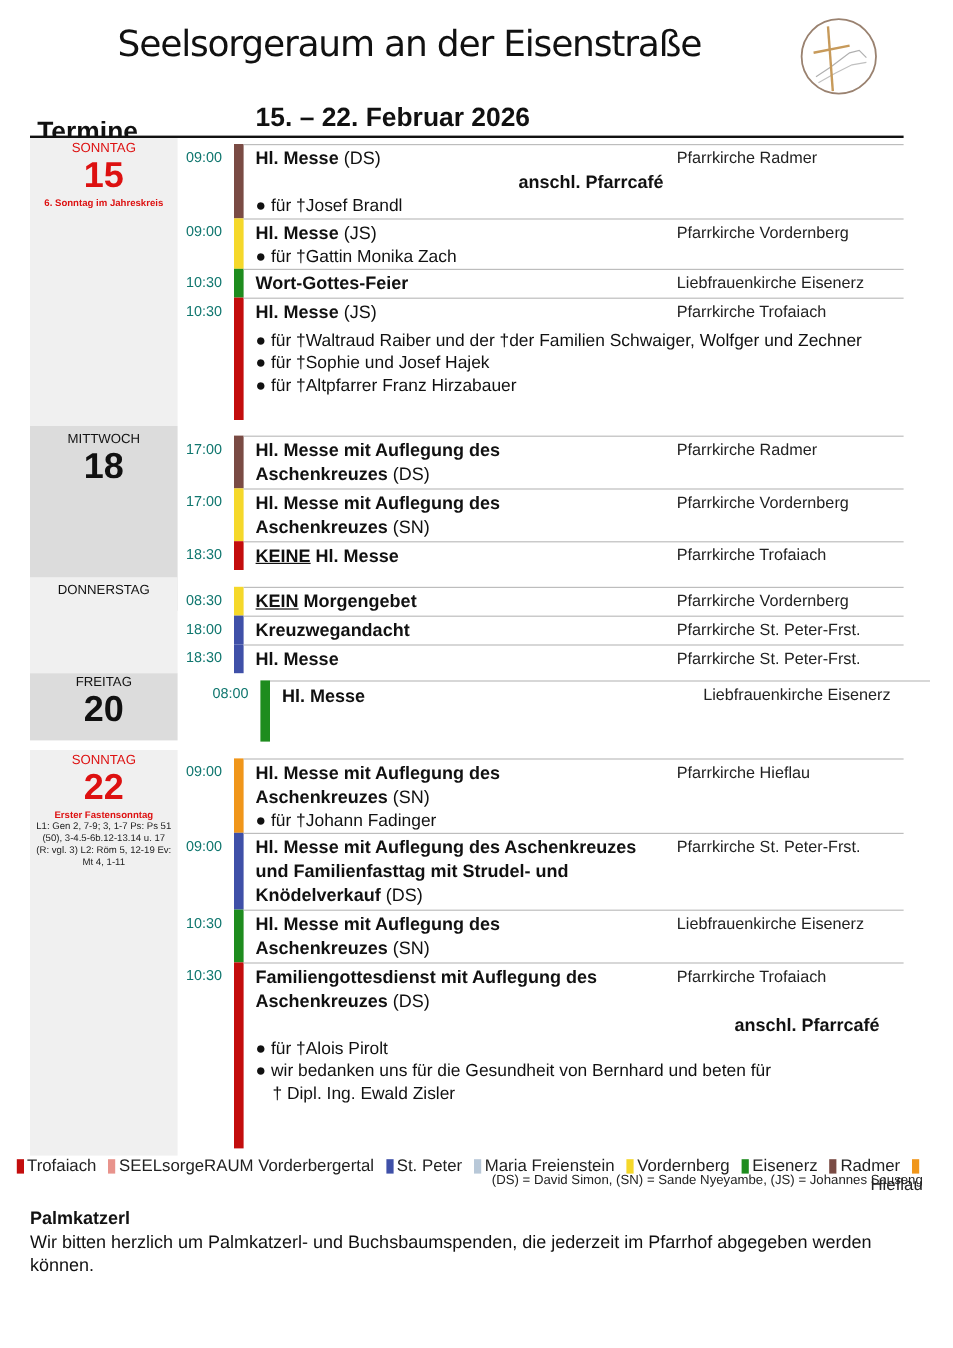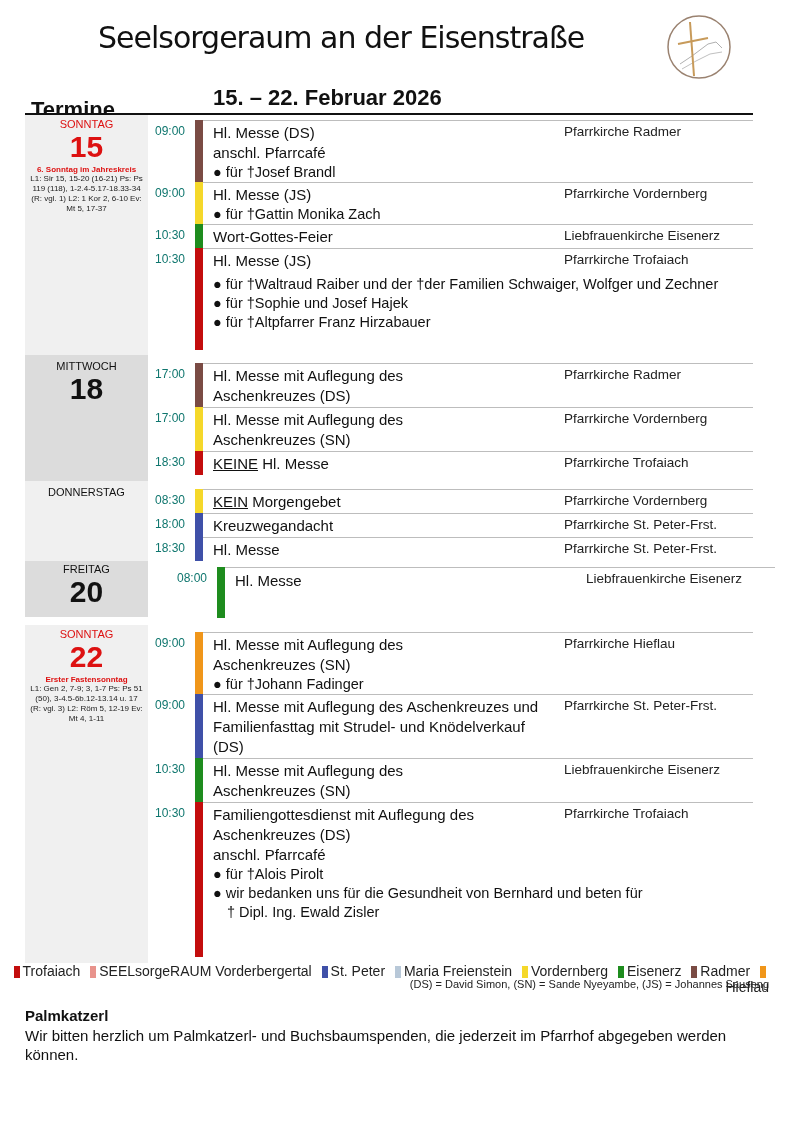--- a/index.html
+++ b/index.html
@@ -20,21 +20,21 @@
   .day .feast { font-size:8px; font-weight:bold; color:#d11; margin-top:1px; }
   .day .readings { font-size:8px; line-height:10px; padding:0 4px; color:#222; }
 
   .ev { position:absolute; left:148px; width:605px; }
   .ev .time { position:absolute; left:7px; top:4px; font-size:12px; color:#0f766e; }
   .ev .bar { position:absolute; left:47px; top:0; width:8px; bottom:0; }
   .ev .line { position:absolute; left:55px; right:0; top:0; height:1px; background:#bdbdbd; }
   .ev .body { position:absolute; left:65px; top:3px; width:340px; font-size:15px; line-height:20px; }
   .ev .body.wide { width:520px; }
   .ev .loc { position:absolute; left:416px; top:4px; font-size:13.5px; color:#222; }
-  .b { font-weight:normal; }
+  .b { font-weight:bold;text-align:right; }
   .u { text-decoration:underline; }
   .note { font-size:14.5px; line-height:19px; }
   .note.indent { padding-left:14px; }
 
   .legend { position:absolute; right:25px; top:963px; font-size:14px; color:#222; text-align:right; }
   .legend .sw { display:inline-block; width:6px; height:12px; vertical-align:-2px; margin:0 3px 0 6px; }
   .legend2 { position:absolute; right:25px; top:978px; font-size:11px; color:#222; }
   .pk-title { position:absolute; left:25px; top:1007px; font-size:15px; font-weight:bold; }
   .pk-text { position:absolute; left:25px; top:1026px; width:720px; font-size:15px; line-height:19px; }
 </style>
@@ -50,21 +50,20 @@
   <path d="M12 30 L42 24" fill="none" stroke="#c79a5a" stroke-width="2"></path>
 </svg>
 <div class="h-termine">Termine</div>
 <div class="h-range">15. – 22. Februar 2026</div>
 <div class="hrule"></div>
 
 <div class="day sun" style="top:115px;height:240px;">
   <div class="dname">SONNTAG</div>
   <div class="dnum">15</div>
   <div class="feast">6. Sonntag im Jahreskreis</div>
-  <div class="readings">L1: Sir 15, 15-20 (16-21) Ps: Ps 119 (118), 1-2.4-5.17-18.33-34 (R: vgl. 1) L2: 1 Kor 2, 6-10 Ev: Mt 5, 17-37</div>
 </div>
 
 <div class="ev" style="top:120px;height:62px;">
   <div class="time">09:00</div>
   <div class="bar" style="background:#7a4b44"></div>
   <div class="line"></div>
   <div class="body">
     <span class="b">Hl. Messe</span> <span>(DS)</span>
     <div class="b">anschl. Pfarrcafé</div>
     <div class="note">● für †Josef Brandl</div>

